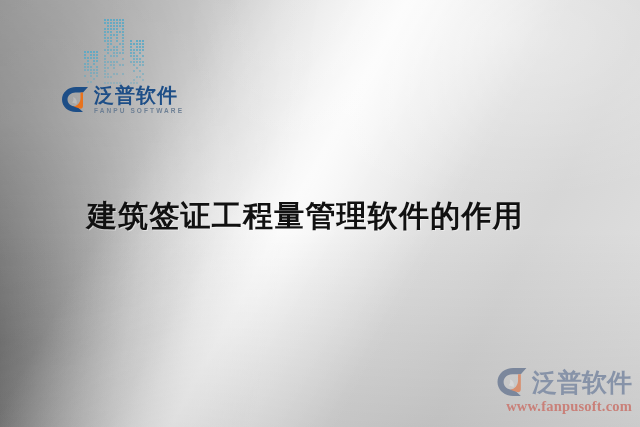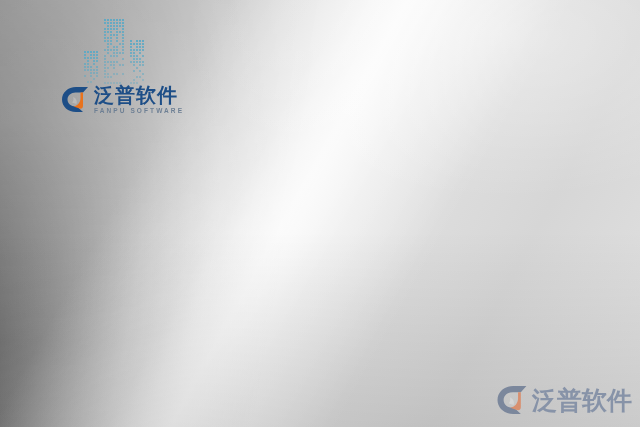--- a/index.html
+++ b/index.html
@@ -381,27 +381,29 @@
       <path d="M44 13 L44 40 C44 44 41 46 37 45 L25 41
                C33 40 39 33 39 24 L39 13 Z" fill="#e8731e"></path>
       <path d="M24 22 C30 24 33 30 31 36 L22 33 C25 30 26 26 24 22 Z" fill="#ffffff" opacity="0.22"></path>
     </svg>
     <div class="brand-text">
       <span class="brand-cn">泛普软件</span>
       <span class="brand-en">FANPU SOFTWARE</span>
     </div>
   </div>
 
+  <div class="headline">建筑签证工程量管理软件的作用</div>
 
   <div class="watermark">
     <div class="wm-row">
       <svg class="wm-mark" viewBox="0 0 58 54">
         <path d="M30 2 C14 2 2 13 2 27 C2 41 14 52 30 52 L44 52 L32 41 L29 41
                  C20 41 13 35 13 27 C13 19 20 13 29 13 L44 13 L54 2 Z" fill="#7b879c"></path>
         <path d="M44 13 L44 40 C44 44 41 46 37 45 L25 41
                  C33 40 39 33 39 24 L39 13 Z" fill="#d89070"></path>
         <path d="M24 22 C30 24 33 30 31 36 L22 33 C25 30 26 26 24 22 Z" fill="#ffffff" opacity="0.25"></path>
       </svg>
       <span class="wm-cn">泛普软件</span>
     </div>
+    <div class="wm-url">www.fanpusoft.com</div>
   </div>
 
 </div>
 
 </body></html>

